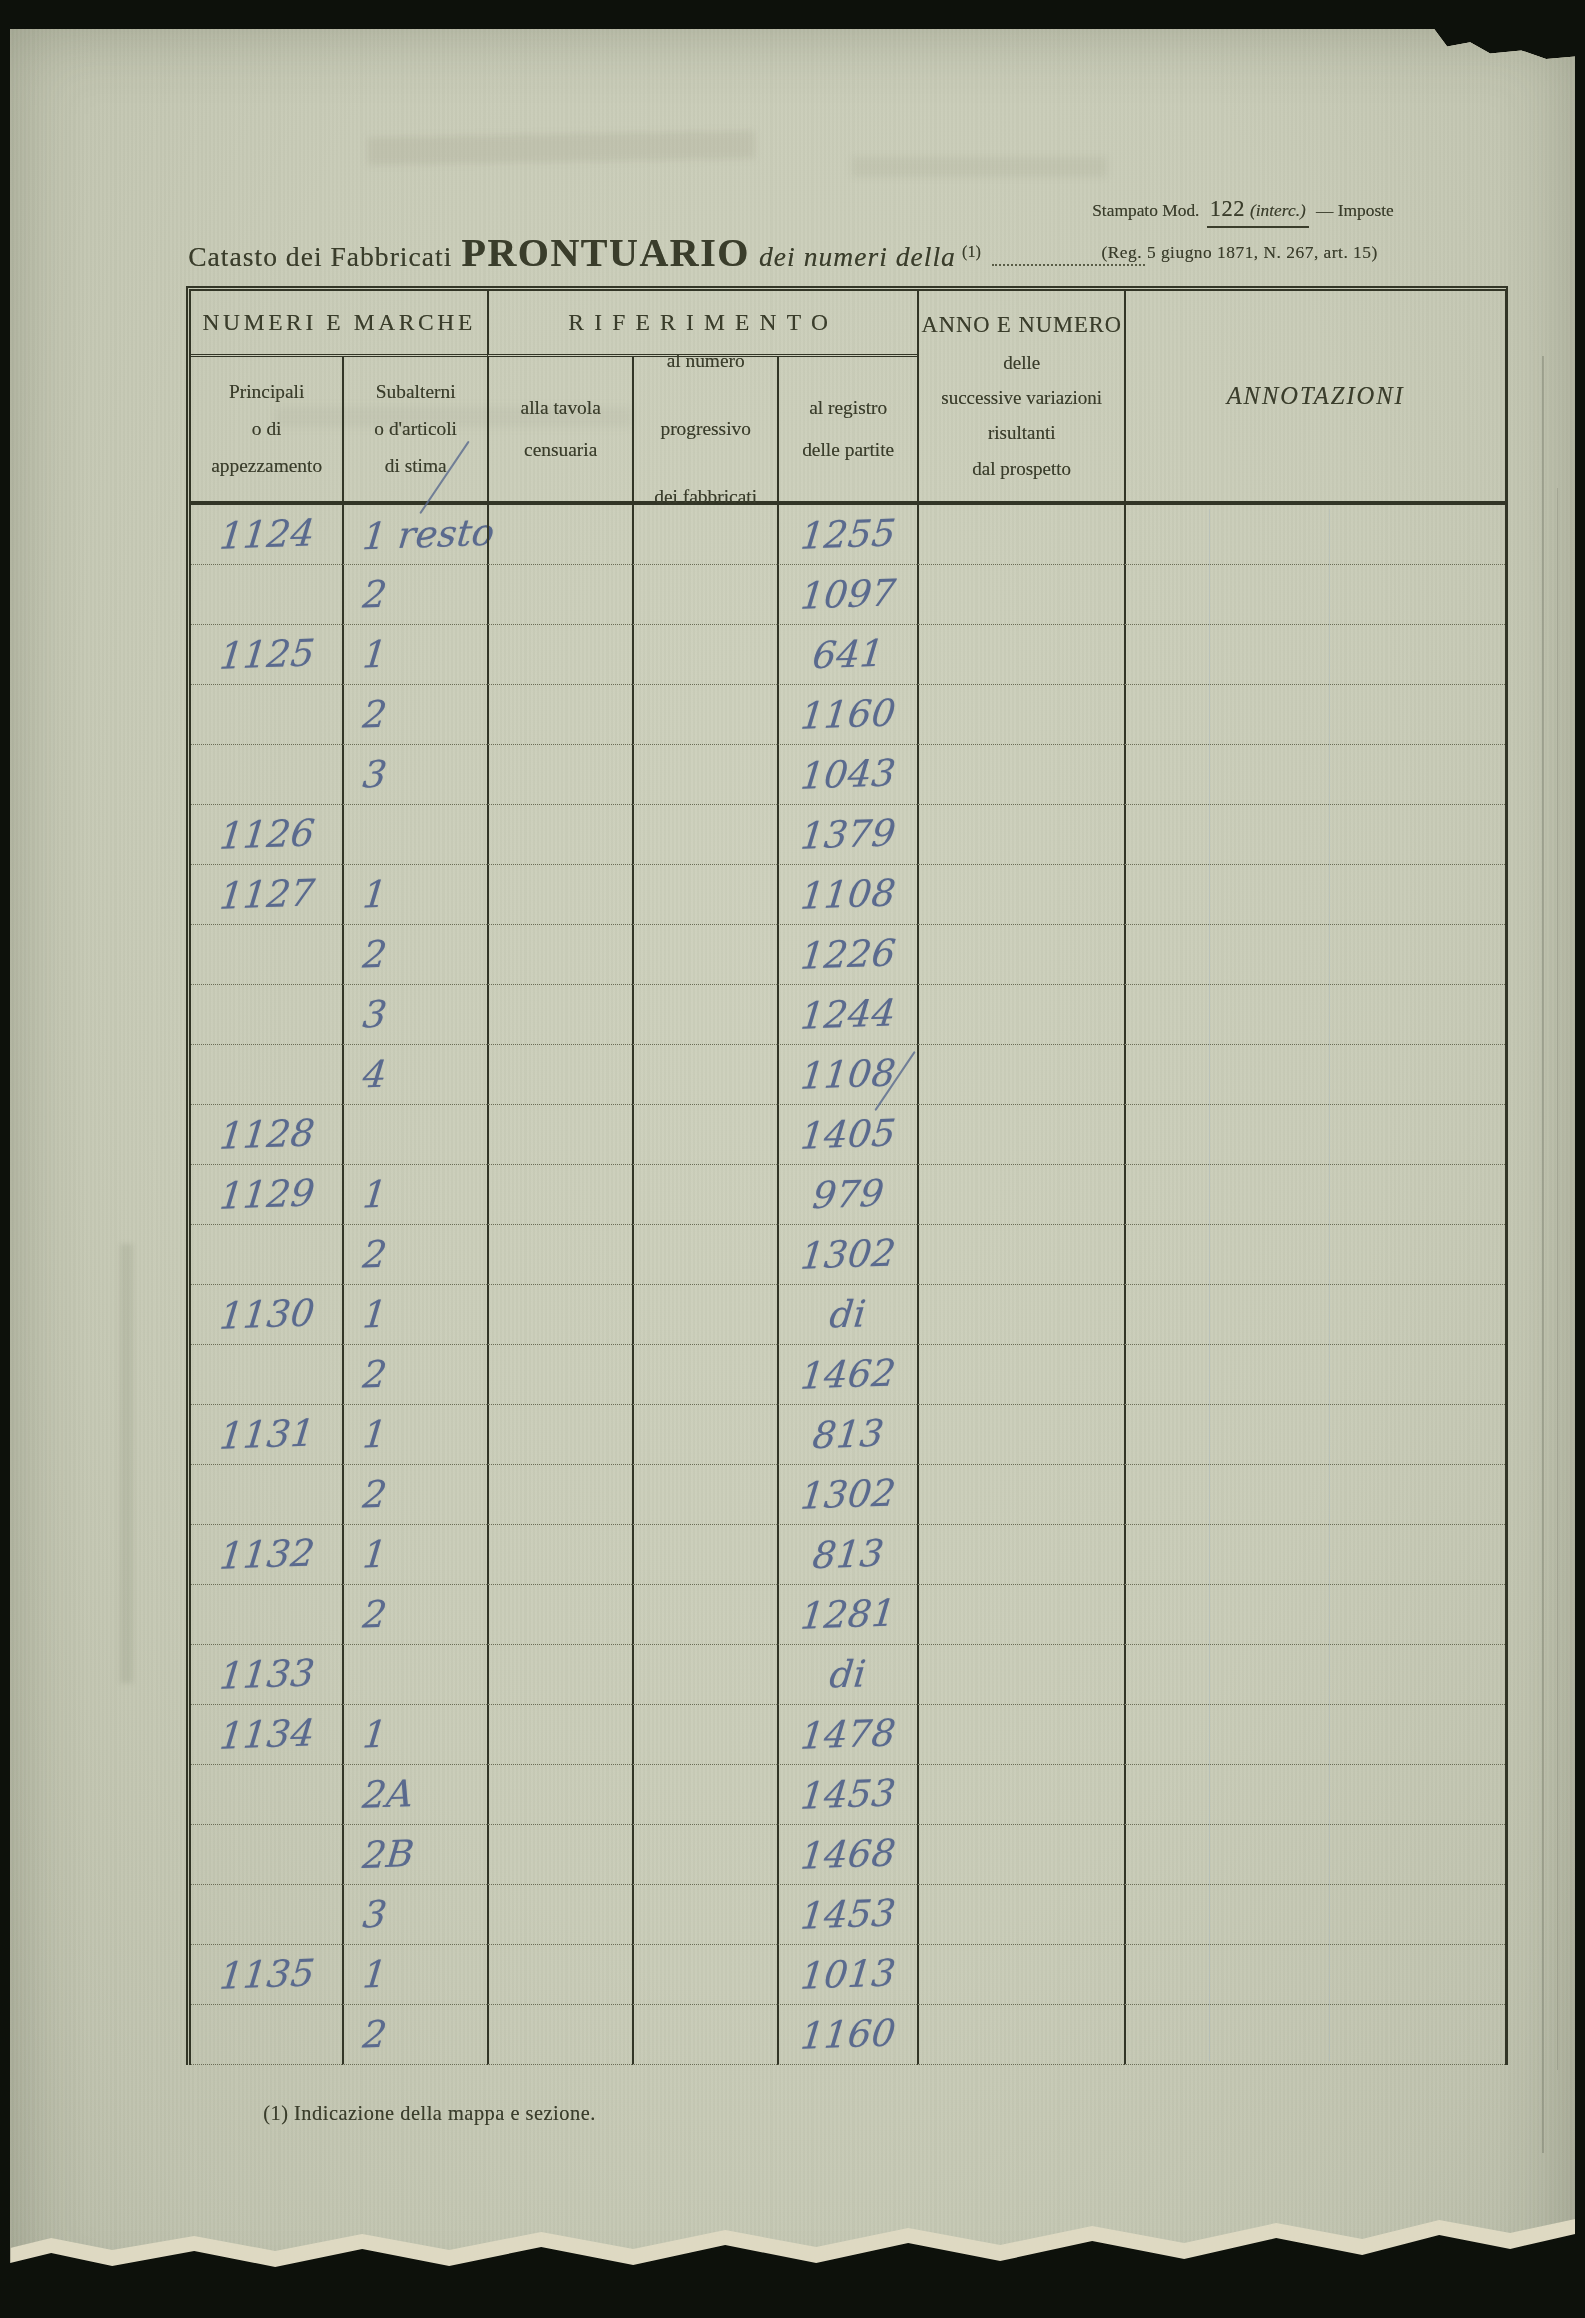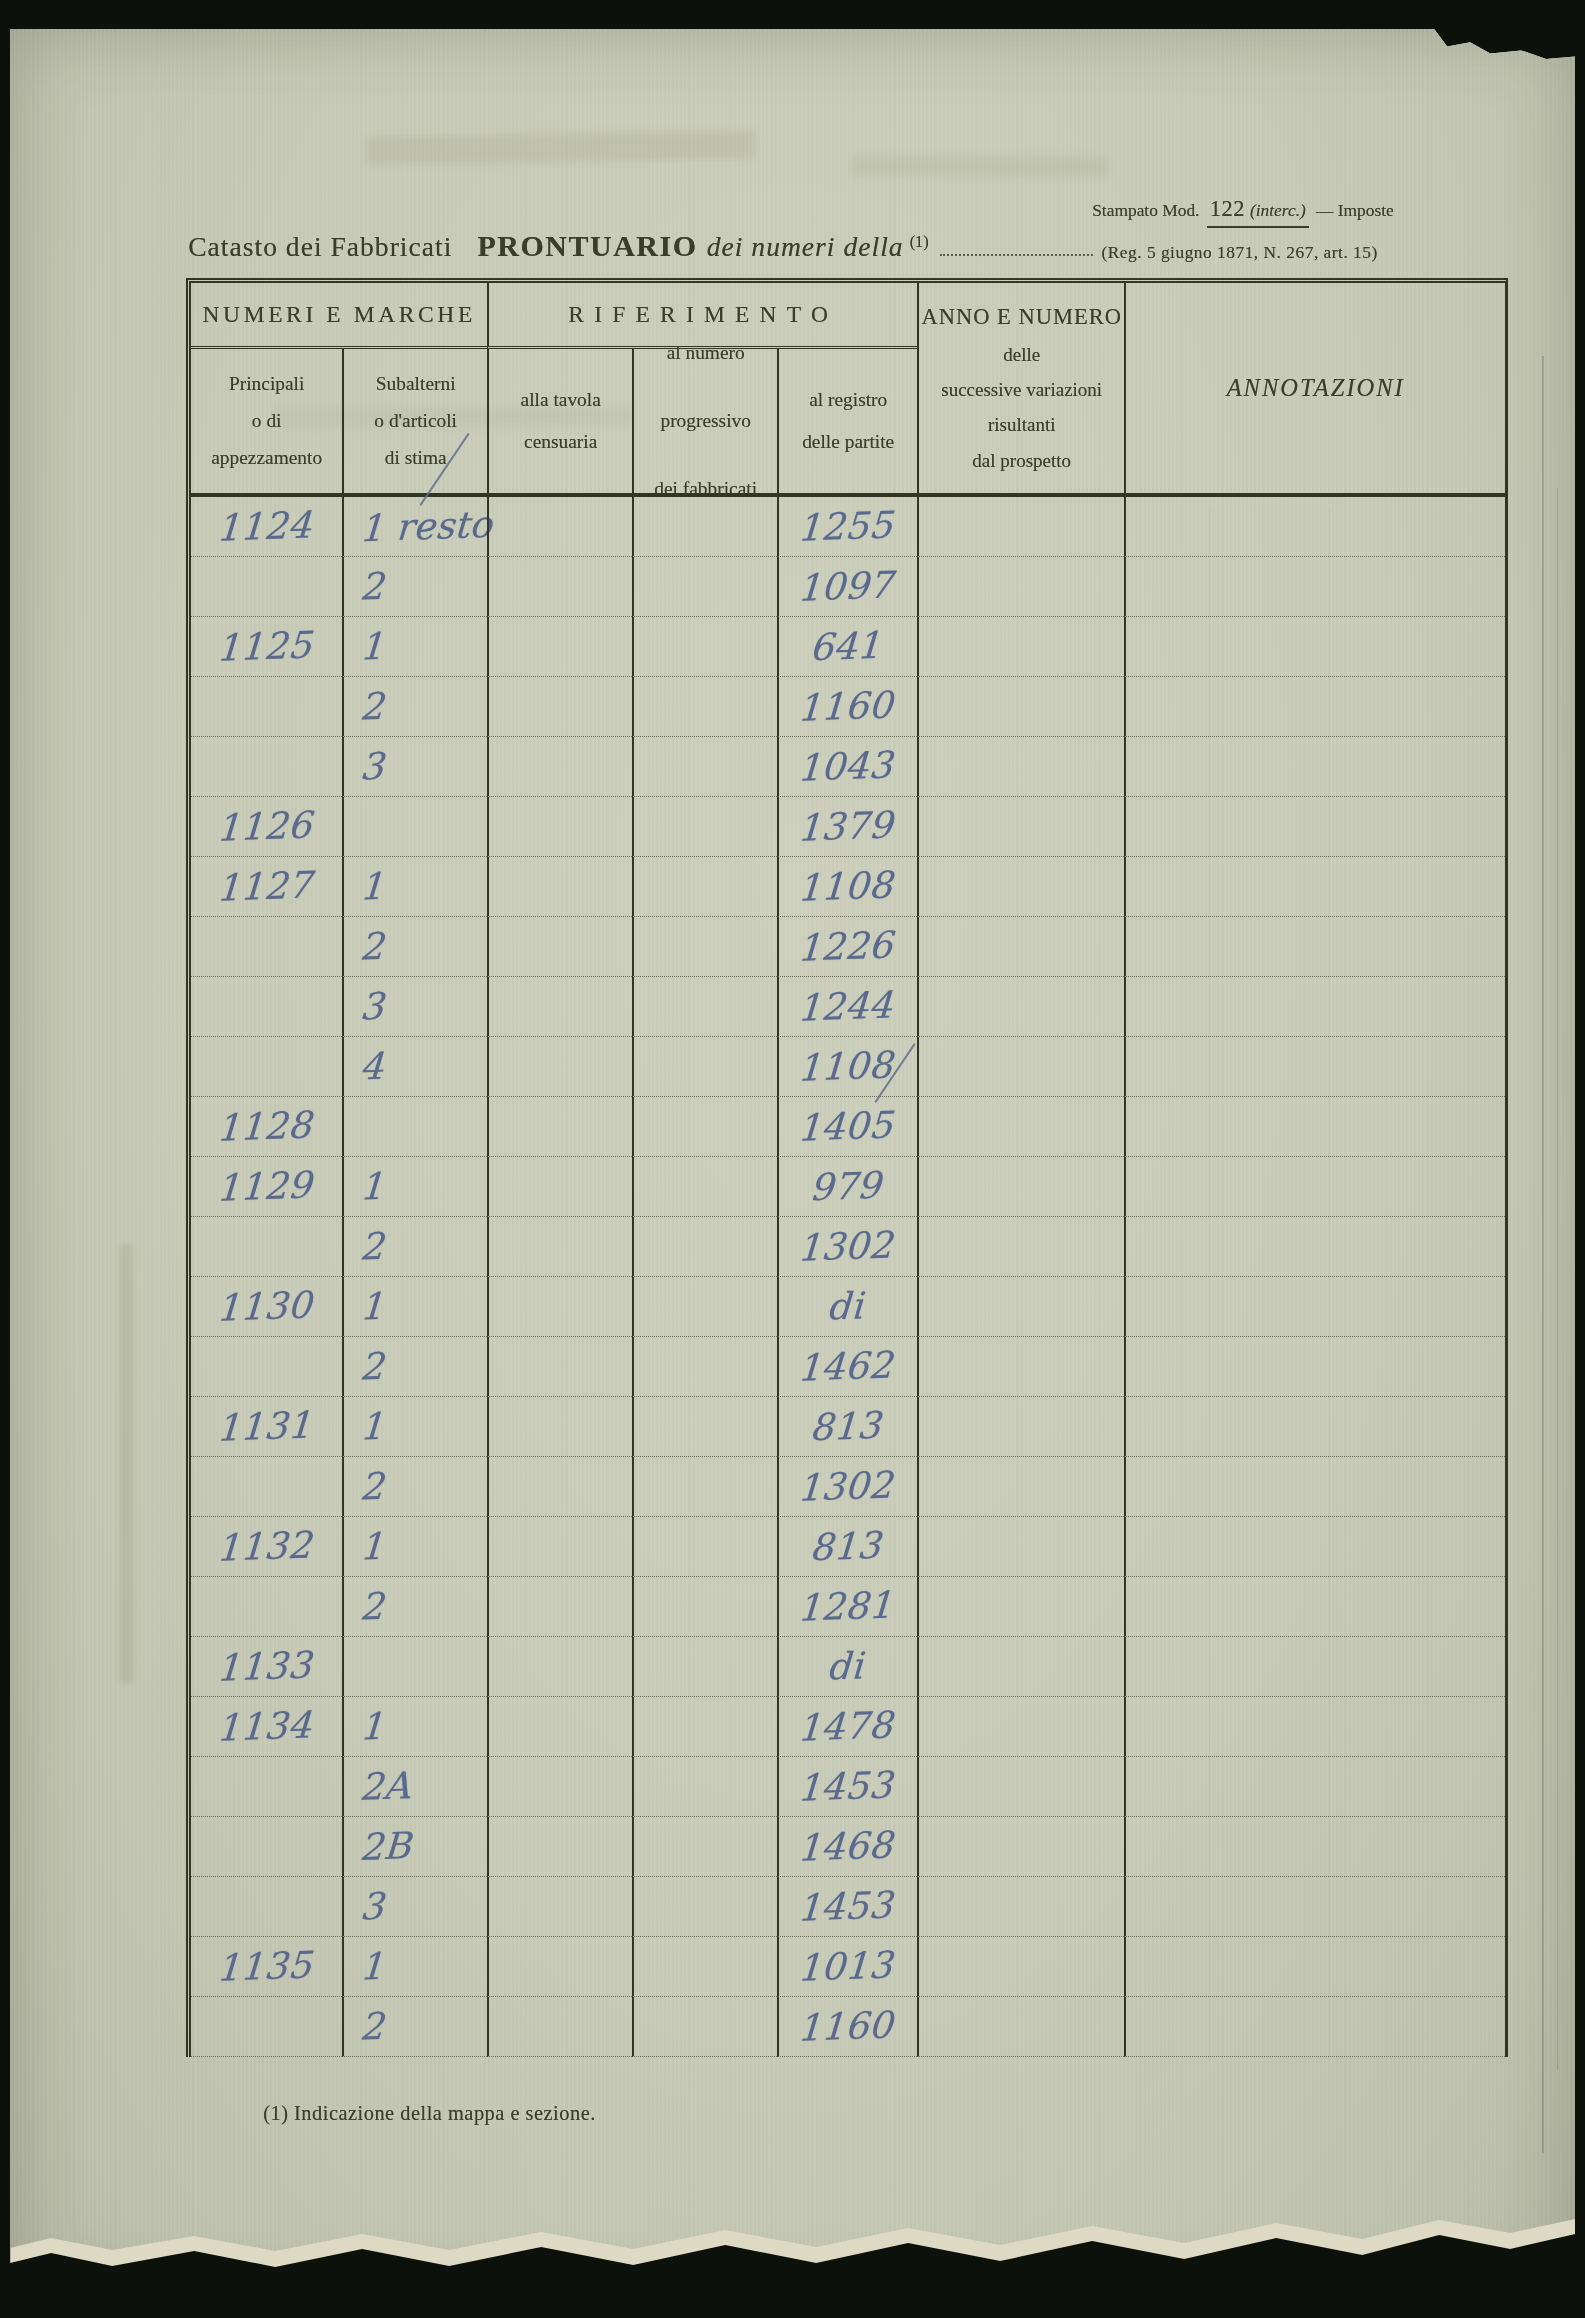--- a/index.html
+++ b/index.html
@@ -43,38 +43,38 @@
     --line:#323526;
     --dot:#6b6e57;
     --ink:#5a6a8e;
   }
   
   .title{
     position:absolute;left:178px;top:200px;display:flex;align-items:baseline;gap:9.2px;
     color:var(--print);white-space:nowrap;text-shadow:0 0 0.5px rgba(50,52,35,.55);
   }
   .t-roman{font-size:27.6px;letter-spacing:1px;}
-  .t-bold{font-size:30px;font-weight:bold;letter-spacing:1.5px;margin-left:16px;}
+  .t-bold{font-size:40px;font-weight:bold;letter-spacing:1.5px;}
   .t-italic{font-size:27.6px;font-style:italic;letter-spacing:1px;}
   .t-sup{font-size:16.3px;position:relative;top:-9.2px;margin-left:-3.1px;}
   .t-dots{display:inline-block;width:153px;border-bottom:2px dotted #595c46;height:20.4px;margin-left:2px;}
 
   .stamp{
     position:absolute;left:1082px;top:167px;width:419px;color:var(--print);
     font-size:17.4px;text-shadow:0 0 0.5px rgba(50,52,35,.5);
   }
   .stamp-line1{display:flex;align-items:baseline;gap:7.1px;white-space:nowrap;}
   .mod-group{border-bottom:2.6px double var(--print);padding:0 3.1px 4.1px 3.1px;display:inline-flex;align-items:baseline;gap:5.1px;}
   .mod{font-weight:normal;font-size:22.5px;letter-spacing:0.5px;}
   .interc{font-style:italic;}
   .stamp-line2{margin-top:14.3px;margin-left:9.2px;letter-spacing:0.5px;white-space:nowrap;}
 
   
   .tbl{
-    position:absolute;left:176px;top:249px;width:1314px;
+    position:absolute;left:176px;top:257px;width:1314px;
     display:grid;
     grid-template-columns:151px 145px 145px 145px 140px 207px 1fr;
     grid-template-rows:66px 148px;
     grid-auto-rows:60px;
     border-top:5.6px double var(--line);
     border-left:5.6px double var(--line);
     border-right:3.6px solid var(--line);
     color:var(--print);
   }
   .bl{border-left:2px solid var(--line);}

